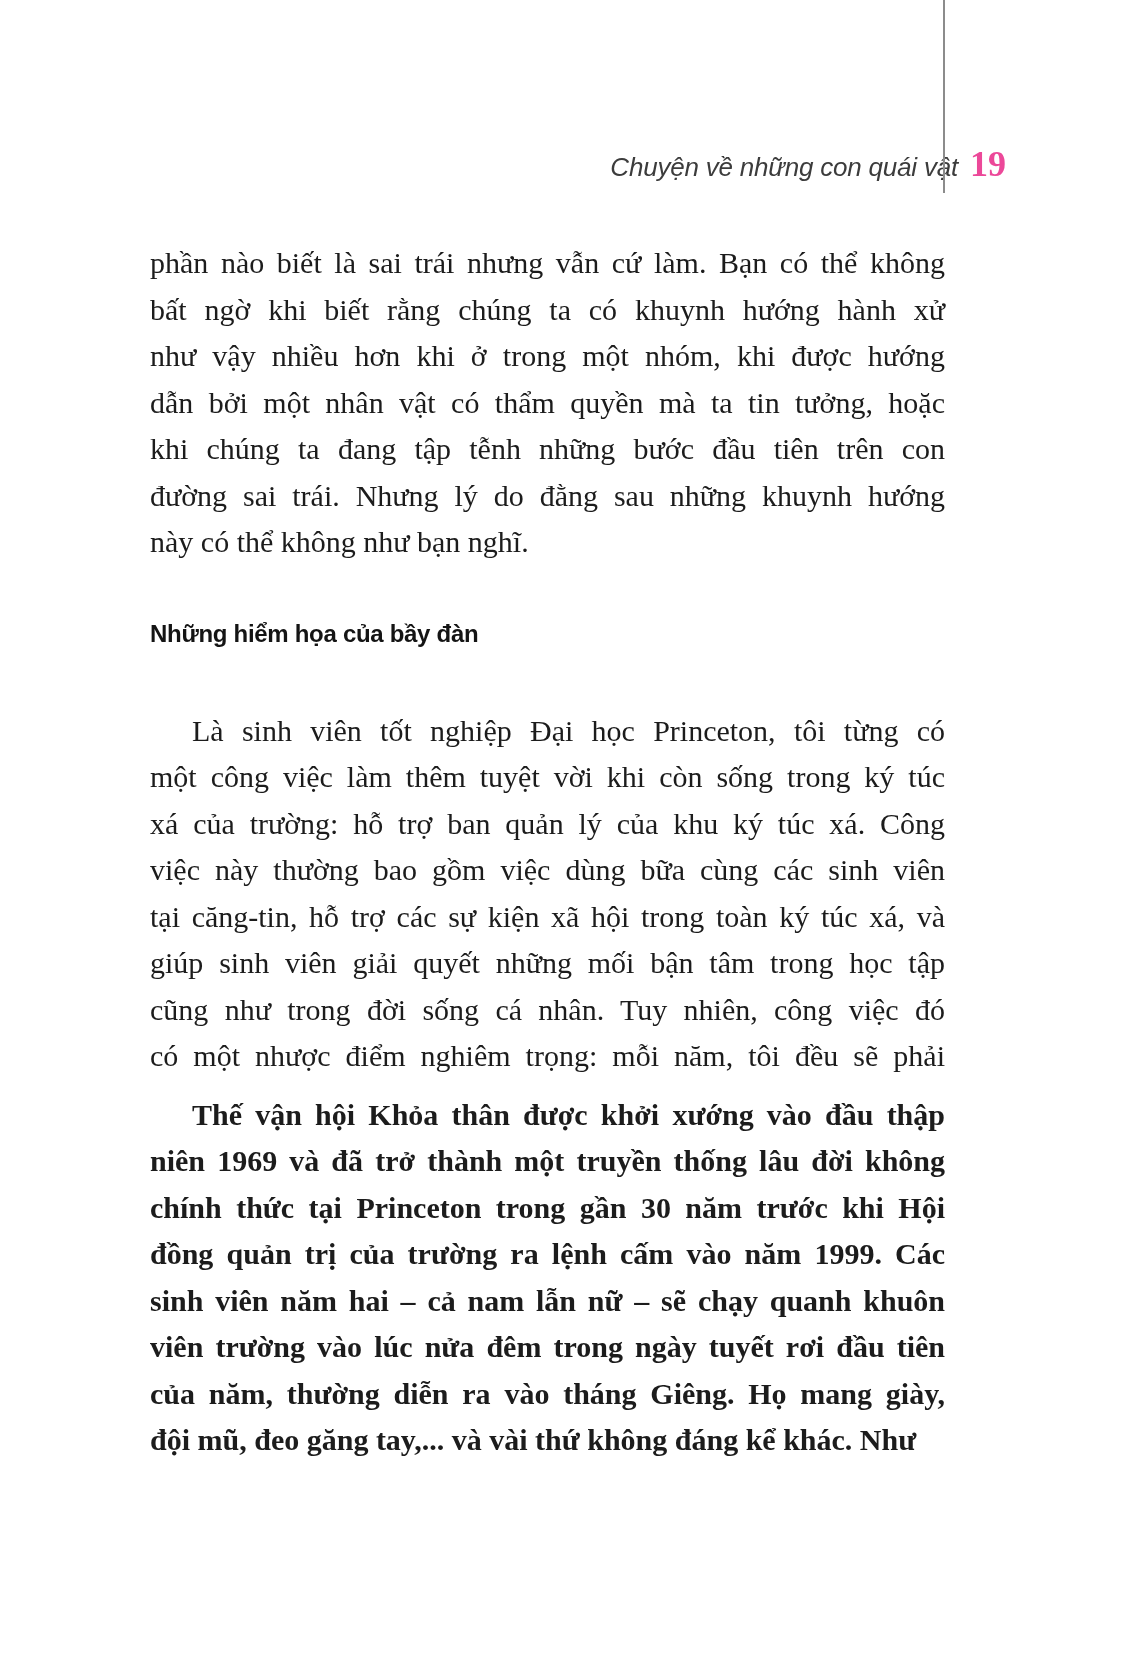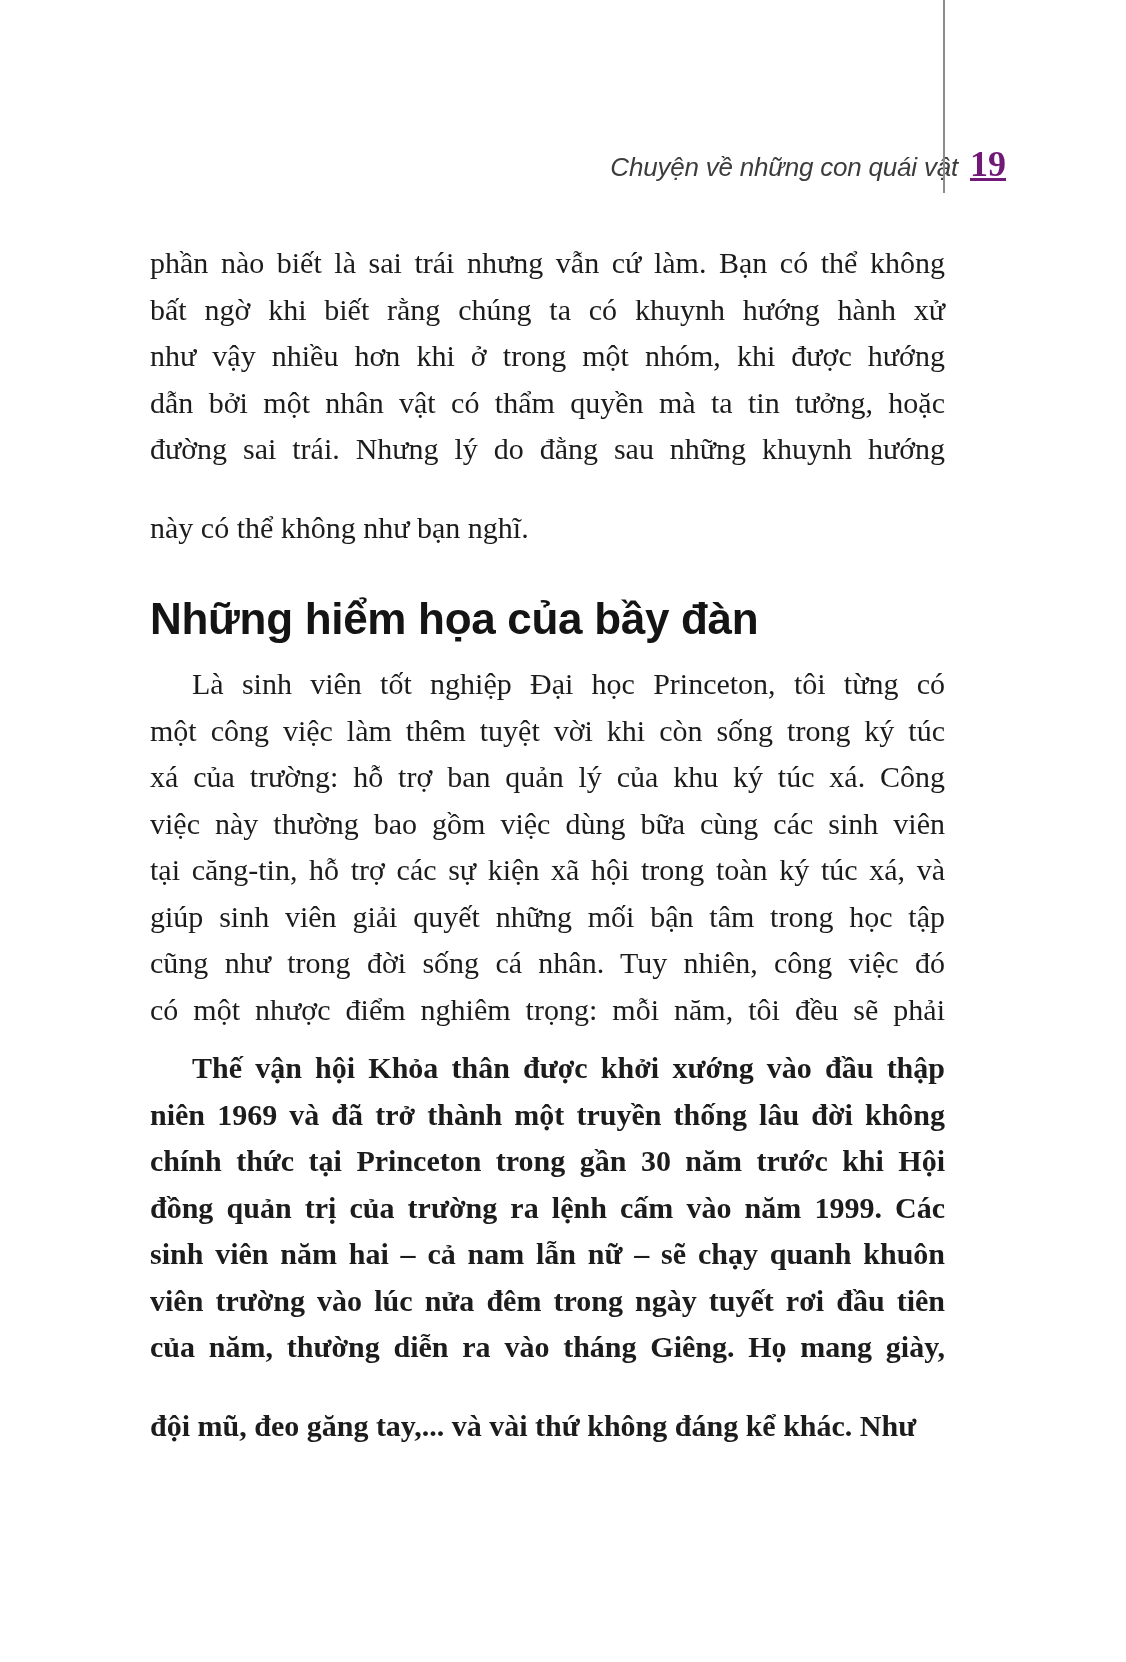--- a/index.html
+++ b/index.html
@@ -37,22 +37,21 @@
     color: #3c3c3c;
     padding-left: 34px;
   }
   .page-number {
     position: absolute;
     top: 143px;
     left: 970px;
     font-family: "Liberation Serif", serif;
     font-weight: 700;
     font-size: 36px;
-    color: #701a75;
-    text-decoration: underline;
+    color: #ec4899;
   }
   .text-block {
     position: absolute;
     left: 150px;
     top: 240px;
     width: 795px;
     font-size: 30px;
     line-height: 46.5px;
   }
   .para {
@@ -60,30 +59,29 @@
     padding: 0;
   }
   .line {
     height: 46.5px;
     text-align: justify;
     text-align-last: justify;
   }
   .line.last {
     text-align: left;
     text-align-last: left;
-    margin-top: 32px;
   }
   .line.indent {
     padding-left: 42px;
   }
   .section-heading {
-    margin: 42px 0 16px 0;
+    margin: 42px 0 48px 0;
     font-family: "Liberation Sans", sans-serif;
     font-weight: 700;
-    font-size: 44px;
+    font-size: 24px;
     line-height: 52px;
     letter-spacing: -0.3px;
     color: #141414;
   }
   .para-gap {
     margin-top: 12px;
     font-weight: bold;
   }
 </style>
 </head>
@@ -97,20 +95,21 @@
 
   <div class="page-number">19</div>
 
   <div class="text-block">
 
     <div class="para">
       <div class="line">phần nào biết là sai trái nhưng vẫn cứ làm. Bạn có thể không</div>
       <div class="line">bất ngờ khi biết rằng chúng ta có khuynh hướng hành xử</div>
       <div class="line">như vậy nhiều hơn khi ở trong một nhóm, khi được hướng</div>
       <div class="line">dẫn bởi một nhân vật có thẩm quyền mà ta tin tưởng, hoặc</div>
+      <div class="line">khi chúng ta đang tập tễnh những bước đầu tiên trên con</div>
       <div class="line">đường sai trái. Nhưng lý do đằng sau những khuynh hướng</div>
       <div class="line last">này có thể không như bạn nghĩ.</div>
     </div>
 
     <h2 class="section-heading">Những hiểm họa của bầy đàn</h2>
 
     <div class="para">
       <div class="line indent">Là sinh viên tốt nghiệp Đại học Princeton, tôi từng có</div>
       <div class="line">một công việc làm thêm tuyệt vời khi còn sống trong ký túc</div>
       <div class="line">xá của trường: hỗ trợ ban quản lý của khu ký túc xá. Công</div>

